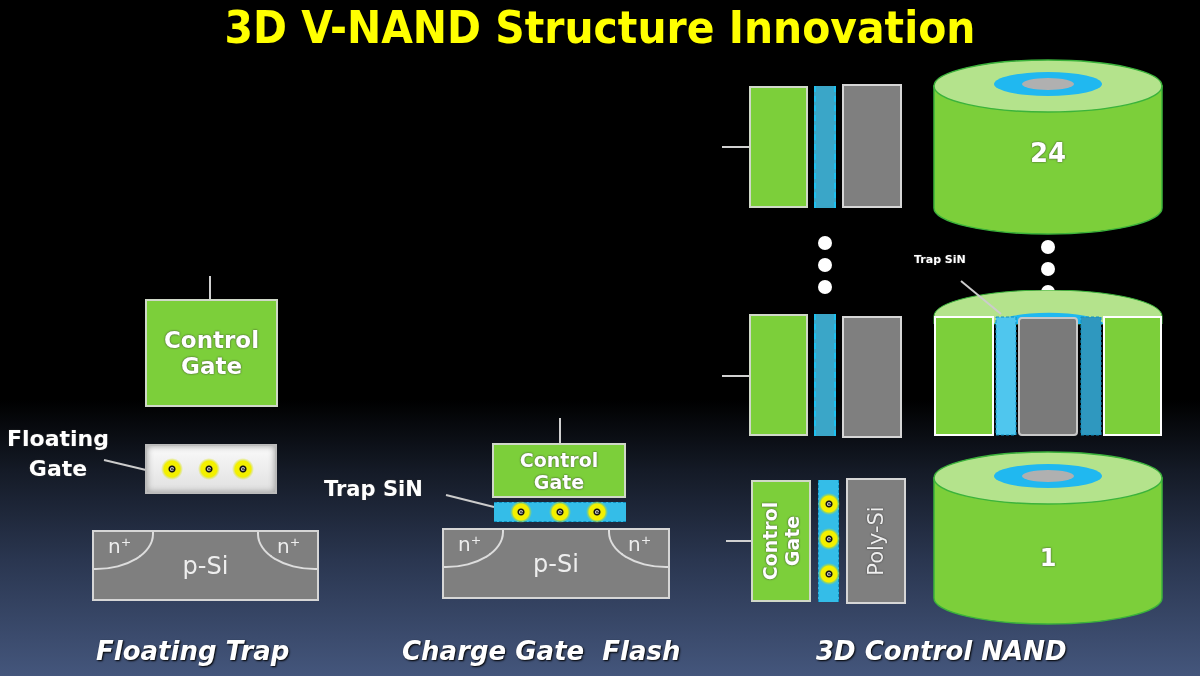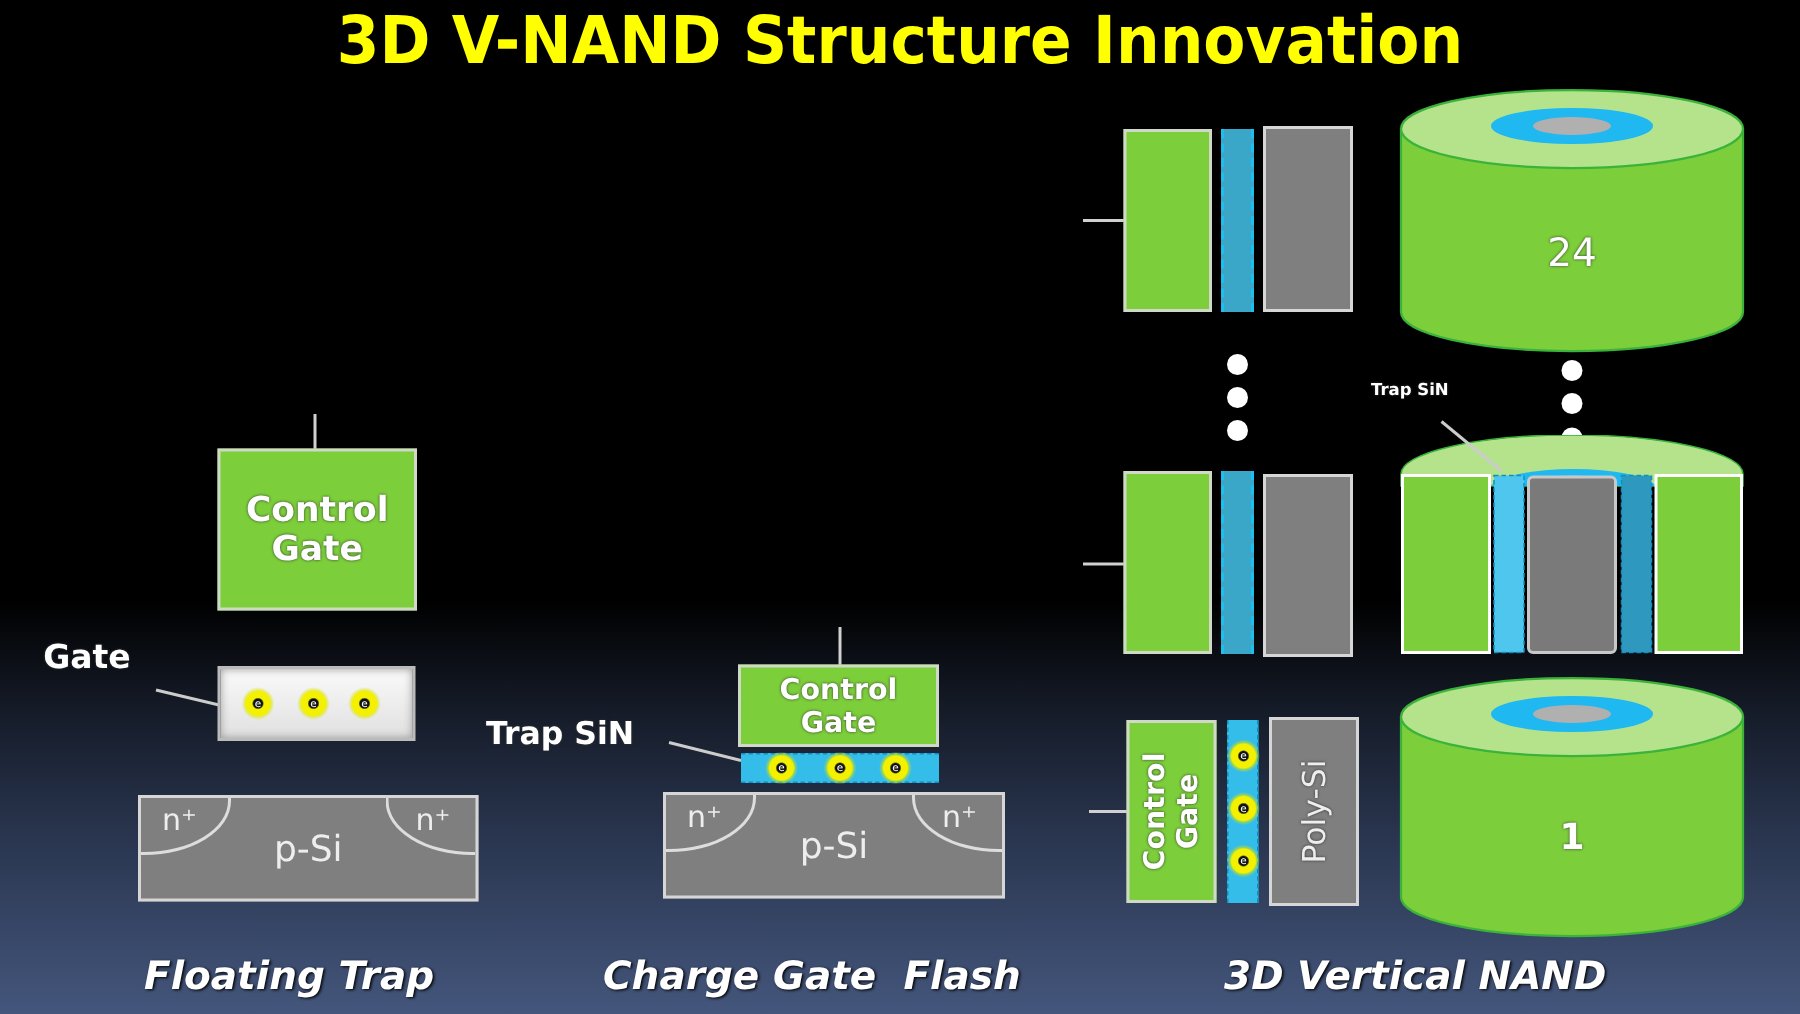--- a/index.html
+++ b/index.html
@@ -29,20 +29,21 @@
 <body>
 
 <div class="abs title">3D V-NAND Structure Innovation</div>
 
 <div class="abs line" style="left:209px;top:276px;width:2px;height:24px;"></div>
 <div class="abs green" style="left:145px;top:299px;width:133px;height:108px;display:flex;flex-direction:column;justify-content:center;">
   <div class="wtext" style="font-size:23px;">Control</div>
   <div class="wtext" style="font-size:23px;">Gate</div>
 </div>
 <div class="abs wtext" style="left:2px;top:424px;width:112px;font-size:22px;line-height:30px;">
+  <div>Floating</div>
   <div>Gate</div>
 </div>
 <svg class="abs" style="left:100px;top:455px;" width="50" height="20">
     <line x1="4" y1="5" x2="46" y2="15" stroke="#ccc" stroke-width="2"></line>
   </svg>
 <div class="abs" style="left:145px;top:444px;width:132px;height:50px;background:linear-gradient(#fafafa,#e0e0e0);border:2px solid #bbb;box-shadow:inset 0 0 6px #999;">
   <div class="electron" style="left:14px;top:12px;">e</div>
   <div class="electron" style="left:51px;top:12px;">e</div>
   <div class="electron" style="left:85px;top:12px;">e</div>
 </div>
@@ -112,21 +113,21 @@
 <div class="abs gray" style="left:846px;top:478px;width:60px;height:126px;">
   <div class="wtext" style="position:absolute;left:50%;top:50%;transform:translate(-50%,-50%) rotate(-90deg);font-size:21px;font-weight:normal;color:#eee;white-space:nowrap;">Poly-Si</div>
 </div>
 
 <svg class="abs" style="left:930px;top:58px;" width="236" height="180">
   <path d="M4,28 L4,150 A114,26 0 0 0 232,150 L232,28 Z" fill="#7ccf3a" stroke="#3bb33b" stroke-width="1.5"></path>
   <ellipse cx="118" cy="28" rx="114" ry="26" fill="#b4e38c" stroke="#3bb33b" stroke-width="1.5"></ellipse>
   <ellipse cx="118" cy="26" rx="54" ry="12" fill="#20b8f0"></ellipse>
   <ellipse cx="118" cy="26" rx="26" ry="6" fill="#b0b0b0"></ellipse>
 </svg>
-<div class="abs wtext" style="left:1000px;top:154px;width:96px;font-size:26px;font-weight:normal;">24</div>
+<div class="abs wtext" style="left:1000px;top:138px;width:96px;font-size:26px;font-weight:bold;">24</div>
 
 <div class="abs dot" style="left:1041px;top:240px;"></div>
 <div class="abs dot" style="left:1041px;top:262px;"></div>
 <div class="abs dot" style="left:1041px;top:285px;"></div>
 
 <svg class="abs" style="left:930px;top:290px;" width="236" height="150">
   <path d="M4,26 A114,26 0 0 1 232,26 L232,34 L4,34 Z" fill="#b4e38c" stroke="#3bb33b" stroke-width="1"></path>
   <path d="M64,34 A56,14 0 0 1 174,34 Z" fill="#20b8f0"></path>
   <path d="M88,34 A30,7 0 0 1 148,34 Z" fill="#b0b0b0"></path>
   <rect x="5" y="27" width="58" height="118" fill="#7ccf3a" stroke="#fff" stroke-width="2"></rect>
@@ -141,13 +142,13 @@
   </svg>
 
 <svg class="abs" style="left:930px;top:448px;" width="236" height="180">
   <path d="M4,30 L4,150 A114,26 0 0 0 232,150 L232,30 Z" fill="#7ccf3a" stroke="#3bb33b" stroke-width="1.5"></path>
   <ellipse cx="118" cy="30" rx="114" ry="26" fill="#b4e38c" stroke="#3bb33b" stroke-width="1.5"></ellipse>
   <ellipse cx="118" cy="28" rx="54" ry="12" fill="#20b8f0"></ellipse>
   <ellipse cx="118" cy="28" rx="26" ry="6" fill="#b0b0b0"></ellipse>
 </svg>
 <div class="abs wtext" style="left:1000px;top:544px;width:96px;font-size:24px;">1</div>
 
-<div class="abs caption" style="left:816px;top:636px;">3D Vertical NAND</div>
+<div class="abs caption" style="left:816px;top:636px;">3D Control NAND</div>
 
 </body></html>

